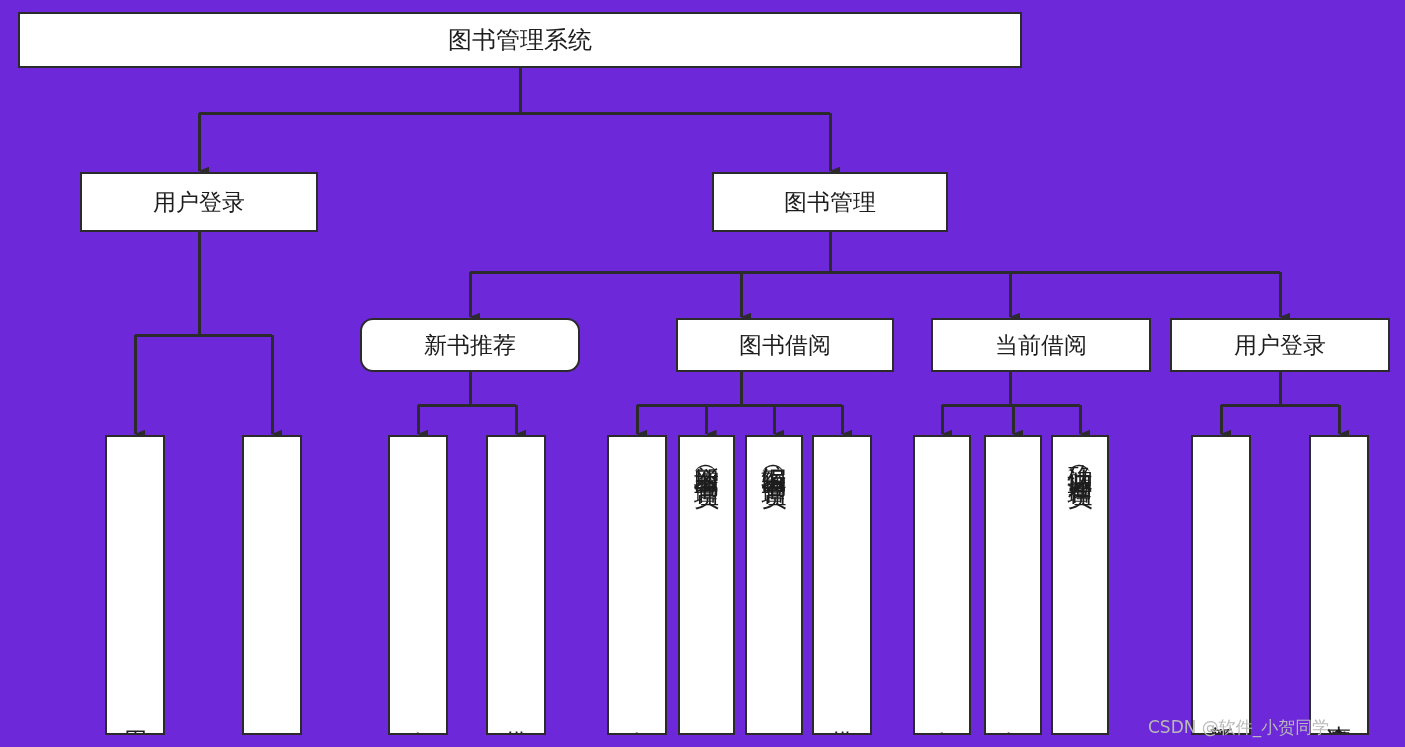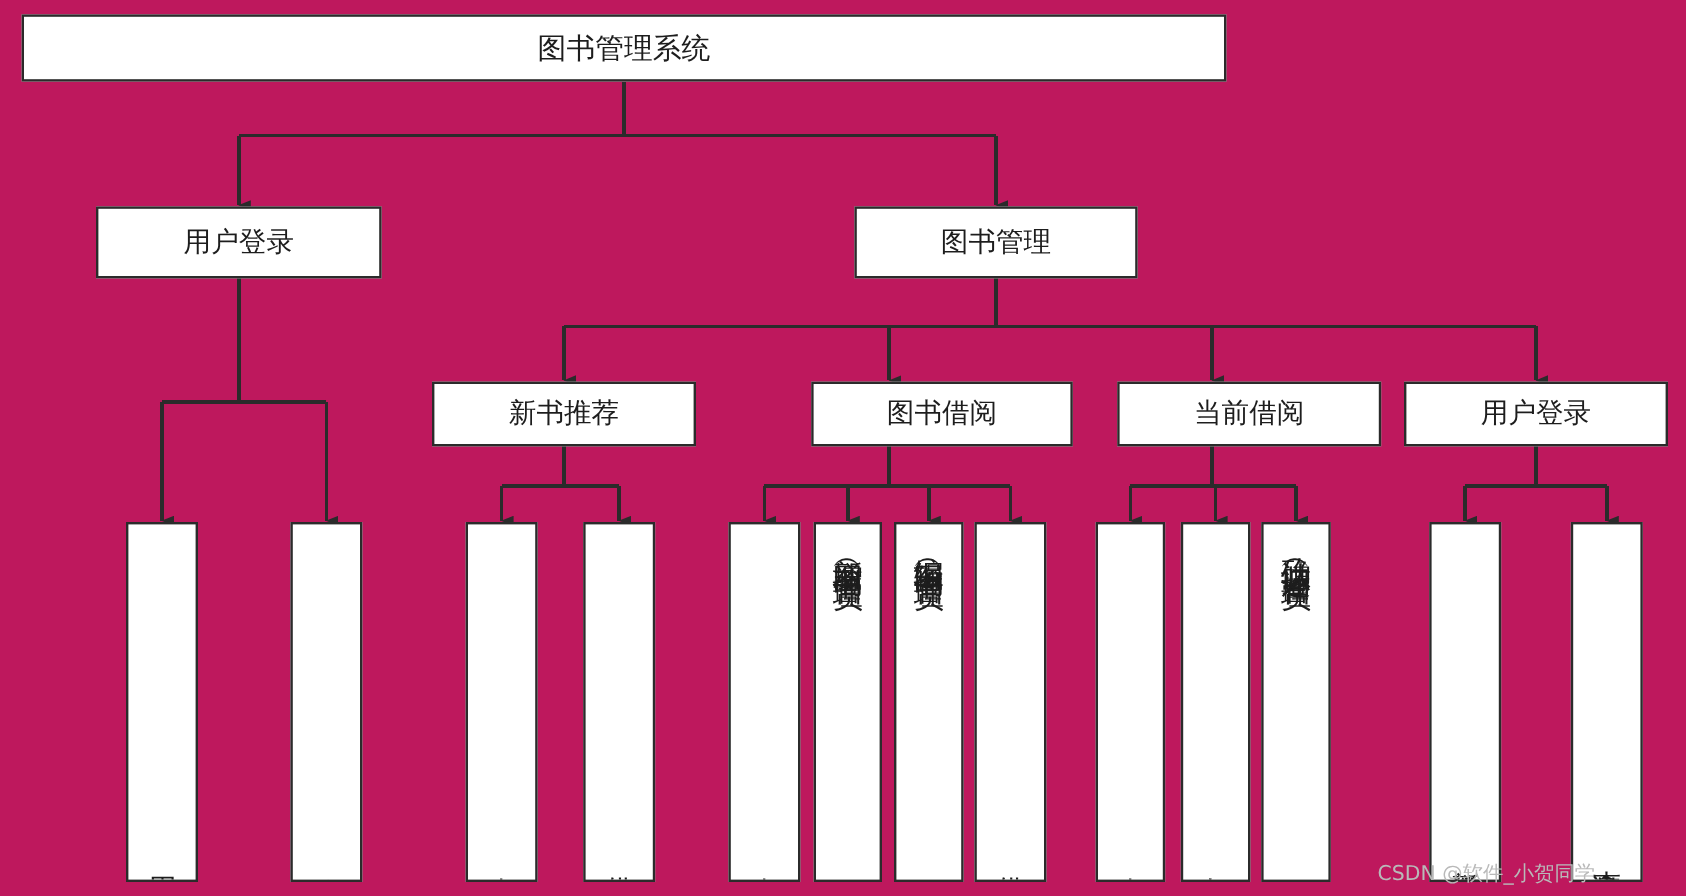--- a/index.html
+++ b/index.html
@@ -11,21 +11,21 @@
   body {
     width: 1405px;
     height: 747px;
     font-family: "DejaVu Sans", "Liberation Sans", sans-serif;
     overflow: hidden;
   }
   #diagram-root {
     position: relative;
     width: 1405px;
     height: 747px;
-    background: #be185d;
+    background: #6d28d9;
   }
   svg.connectors {
     position: absolute;
     left: 0;
     top: 0;
     width: 1405px;
     height: 747px;
   }
   .node {
     position: absolute;
@@ -128,21 +128,21 @@
   <div id="node-layer">
       <div class="node horiz root" style="left: 18px; top: 12px; width: 1004px; height: 56px; border-color: rgb(43, 43, 43); background: rgb(255, 255, 255);">
         <span class="node-label" style="color: rgb(29, 29, 29);">图书管理系统</span>
       </div>
       <div class="node horiz" style="left: 80px; top: 172px; width: 238px; height: 60px; border-color: rgb(43, 43, 43); background: rgb(255, 255, 255);">
         <span class="node-label" style="color: rgb(29, 29, 29);">用户登录</span>
       </div>
       <div class="node horiz" style="left: 712px; top: 172px; width: 236px; height: 60px; border-color: rgb(43, 43, 43); background: rgb(255, 255, 255);">
         <span class="node-label" style="color: rgb(29, 29, 29);">图书管理</span>
       </div>
-      <div class="node horiz" style="left: 360px; top: 318px; width: 220px; height: 54px; border-color: rgb(43, 43, 43); background: rgb(255, 255, 255);">
+      <div class="node horiz" style="left: 360px; top: 318px; width: 220px; height: 54px; border-color: rgb(43, 43, 43); background: rgb(255, 255, 255); border-radius: 13px;">
         <span class="node-label" style="color: rgb(29, 29, 29);">新书推荐</span>
       </div>
       <div class="node horiz" style="left: 632px; top: 318px; width: 218px; height: 54px; border-color: rgb(43, 43, 43); background: rgb(255, 255, 255); margin-left: 44px;">
         <span class="node-label" style="color: rgb(29, 29, 29);">图书借阅</span>
       </div>
       <div class="node horiz" style="left: 900px; top: 318px; width: 220px; height: 54px; border-color: rgb(43, 43, 43); background: rgb(255, 255, 255); margin-left: 31px;">
         <span class="node-label" style="color: rgb(29, 29, 29);">当前借阅</span>
       </div>
       <div class="node horiz" style="left: 1170px; top: 318px; width: 220px; height: 54px; border-color: rgb(43, 43, 43); background: rgb(255, 255, 255);">
         <span class="node-label" style="color: rgb(29, 29, 29);">用户登录</span>

